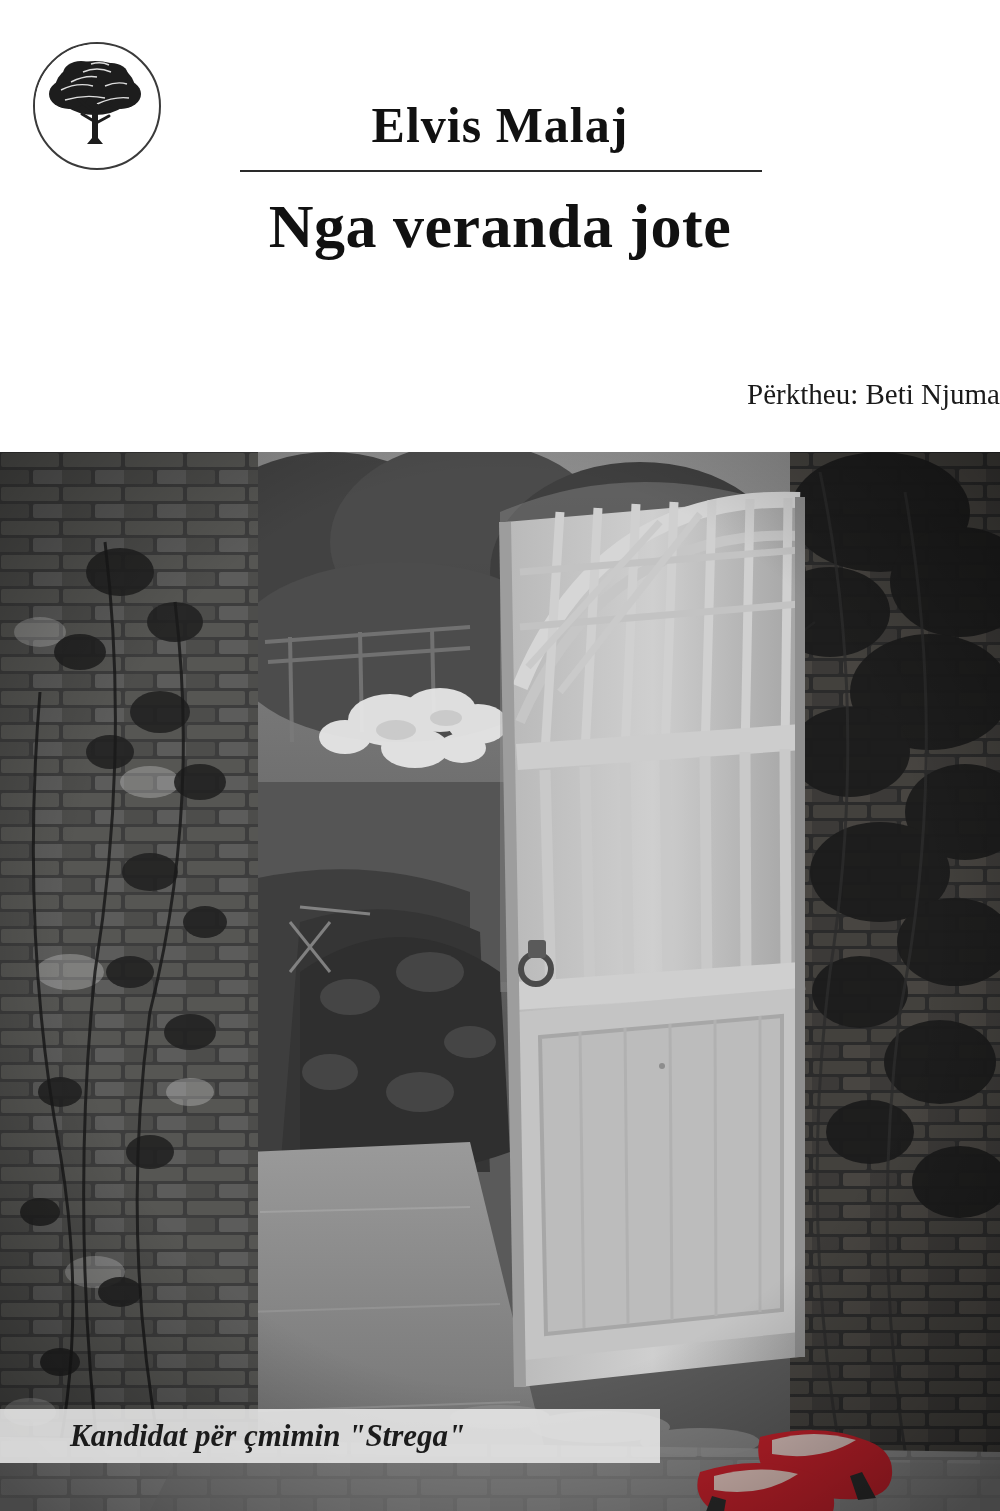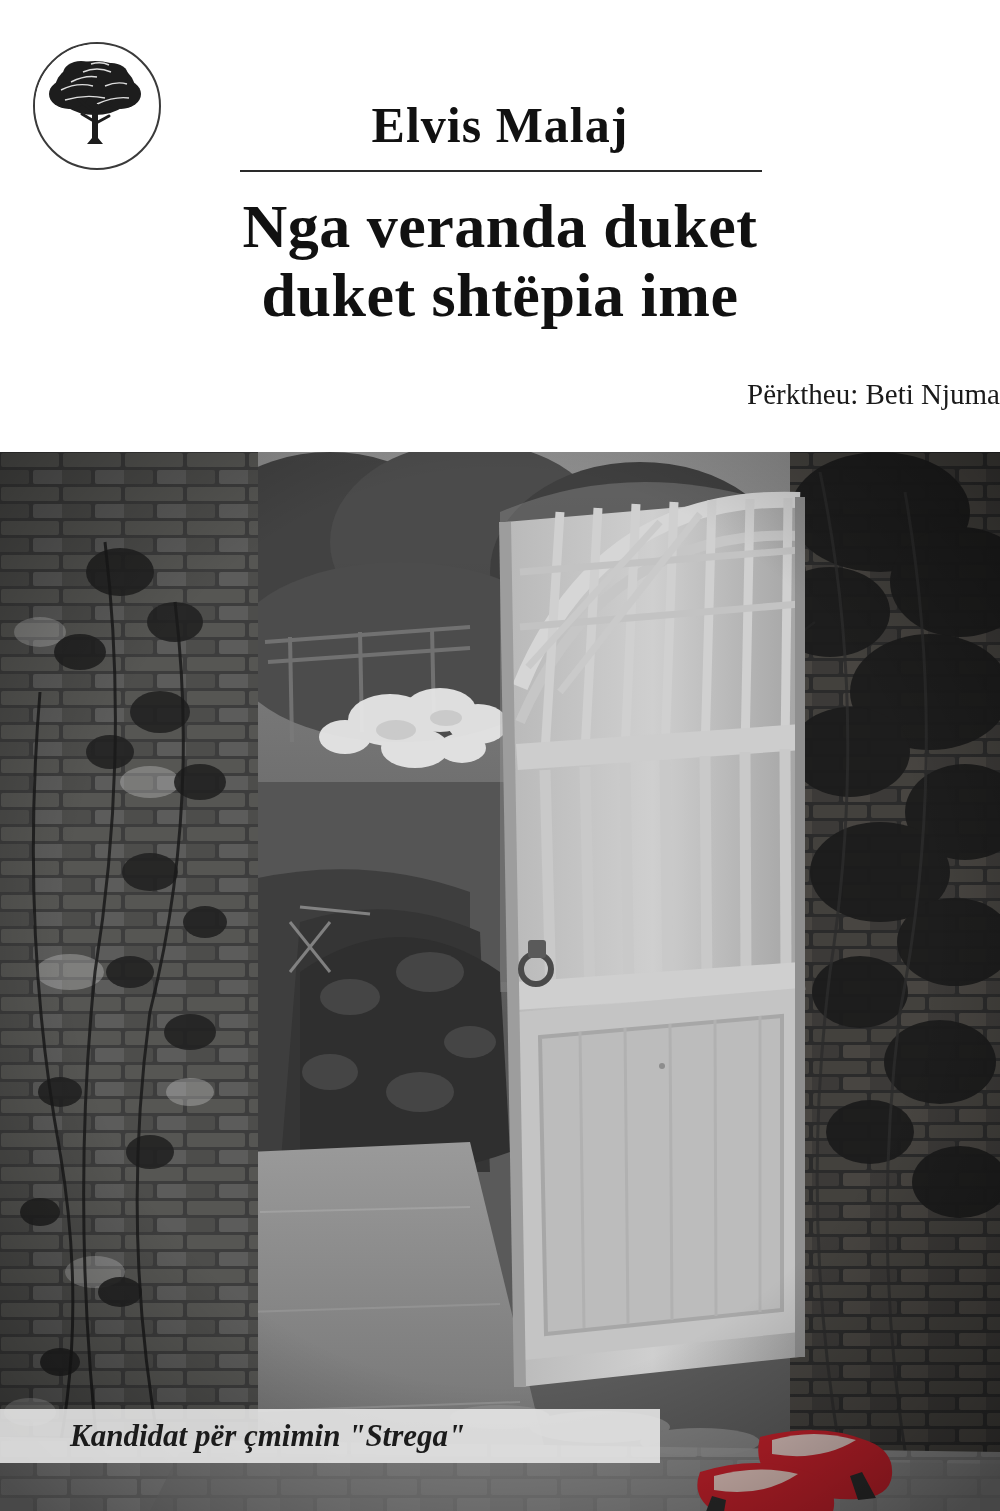--- a/index.html
+++ b/index.html
@@ -158,22 +158,21 @@
         <path d="M57 60 L57 94 L52 100 L68 100 L63 94 L63 60 Z" fill="#1d1d1d"></path>
         <path d="M57 66 L44 56 M63 68 L76 58 M57 76 L47 70 M63 78 L74 72" stroke="#1d1d1d" stroke-width="3" fill="none" stroke-linecap="round"></path>
       </svg>
     </div>
 
     <div class="author">Elvis Malaj</div>
 
     <div class="rule"></div>
 
     <div class="title">
-      <div>Nga veranda duket</div>
-      <div>duket shtëpia ime</div>
+      <div>Nga veranda jote</div>
     </div>
 
     <div class="translator">Përktheu: Beti Njuma</div>
   </div>
 
   <div class="photo">
     <svg width="1000" height="1059" viewBox="0 0 1000 1059" aria-hidden="true">
       <defs>
         <linearGradient id="skyGrad" x1="0" y1="0" x2="0" y2="1">
           <stop offset="0%" stop-color="#8e8e8e"></stop>

